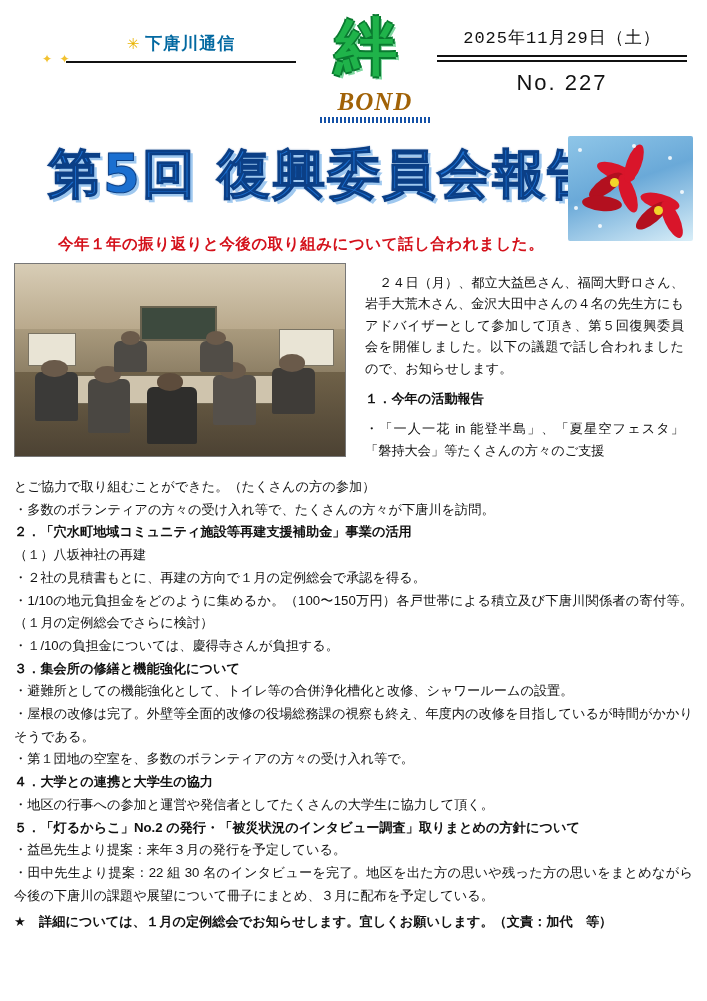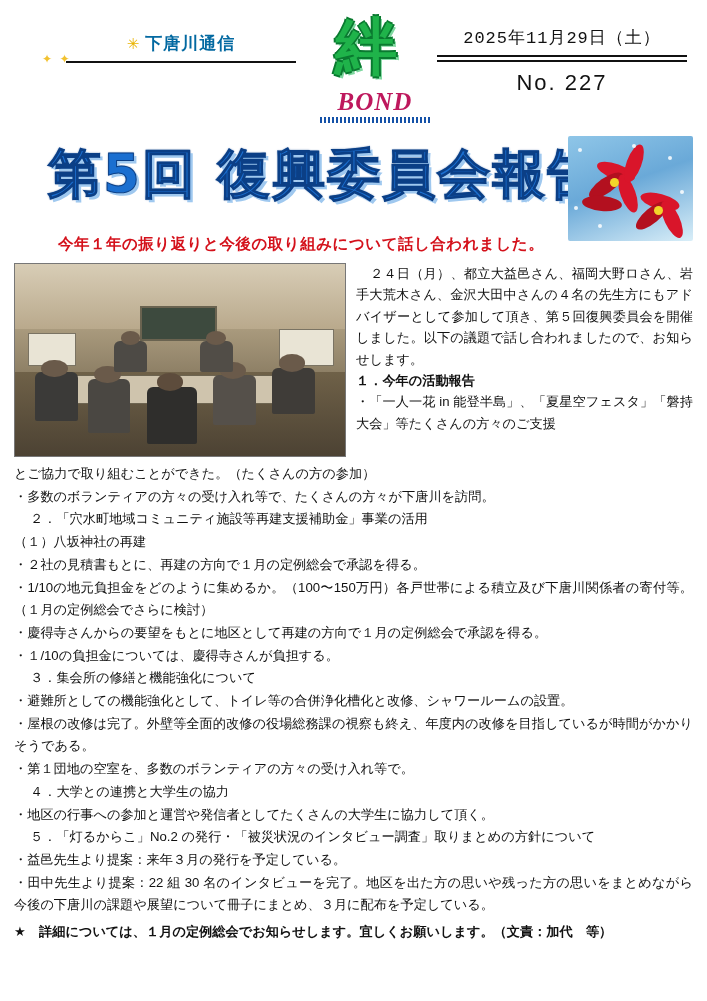--- a/index.html
+++ b/index.html
@@ -84,21 +84,21 @@
     left: 300px;
     top: 66px;
     width: 110px;
     text-align: center;
   }
   .bond-text {
     font-family: "Liberation Serif", serif;
     font-style: italic;
     font-weight: bold;
     font-size: 25px;
-    color: #be185d;
+    color: #a16207;
     letter-spacing: 1px;
   }
   .bond-bar {
     margin-top: 1px;
     height: 6px;
     background: repeating-linear-gradient(90deg,#1452a8 0px,#1452a8 2px,#ffffff 2px,#ffffff 4px);
   }
 
   .mast-right {
     position: absolute;
@@ -232,37 +232,37 @@
     position:absolute; border-radius:50%; background:#6a5a4a;
   }
 
   .intro {
     flex: 1 1 auto;
     font-size: 13.2px;
     line-height: 1.62;
     color: #111;
     text-align: justify;
   }
-  .intro p { margin: 0; }
+  .intro p { margin: 9px; }
   .intro .indent { text-indent: 14px; }
   .sec-head {
     font-weight: bold;
     margin-top: 2px;
   }
 
   
   .body-text {
     margin: 6px 14px 0 14px;
     font-size: 13.2px;
     line-height: 1.72;
     color: #111;
     text-align: justify;
   }
   .body-text p { margin: 0; }
-  .body-text p.h { font-weight: normal; margin-left: 16px; }
+  .body-text p.h { font-weight: bold; }
   .body-text p.star { font-weight: bold; margin-top: 4px; }
 </style>
 </head>
 <body>
 
 <div class="page">
 
   <div class="masthead">
 
     <div class="mast-stars">✦ ✦</div>
@@ -351,21 +351,20 @@
     </div>
   </div>
 
   <div class="body-text">
       <p class="">とご協力で取り組むことができた。（たくさんの方の参加）</p>
       <p class="">・多数のボランティアの方々の受け入れ等で、たくさんの方々が下唐川を訪問。</p>
       <p class="h">２．「穴水町地域コミュニティ施設等再建支援補助金」事業の活用</p>
       <p class="">（１）八坂神社の再建</p>
       <p class="">・２社の見積書もとに、再建の方向で１月の定例総会で承認を得る。</p>
       <p class="">・1/10の地元負担金をどのように集めるか。（100〜150万円）各戸世帯による積立及び下唐川関係者の寄付等。（１月の定例総会でさらに検討）</p>
-      <p class="">・慶得寺さんからの要望をもとに地区として再建の方向で１月の定例総会で承認を得る。</p>
       <p class="">・１/10の負担金については、慶得寺さんが負担する。</p>
       <p class="h">３．集会所の修繕と機能強化について</p>
       <p class="">・避難所としての機能強化として、トイレ等の合併浄化槽化と改修、シャワールームの設置。</p>
       <p class="">・屋根の改修は完了。外壁等全面的改修の役場総務課の視察も終え、年度内の改修を目指しているが時間がかかりそうである。</p>
       <p class="">・第１団地の空室を、多数のボランティアの方々の受け入れ等で。</p>
       <p class="h">４．大学との連携と大学生の協力</p>
       <p class="">・地区の行事への参加と運営や発信者としてたくさんの大学生に協力して頂く。</p>
       <p class="h">５．「灯るからこ」No.2 の発行・「被災状況のインタビュー調査」取りまとめの方針について</p>
       <p class="">・益邑先生より提案：来年３月の発行を予定している。</p>
       <p class="">・田中先生より提案：22 組 30 名のインタビューを完了。地区を出た方の思いや残った方の思いをまとめながら今後の下唐川の課題や展望について冊子にまとめ、３月に配布を予定している。</p>

